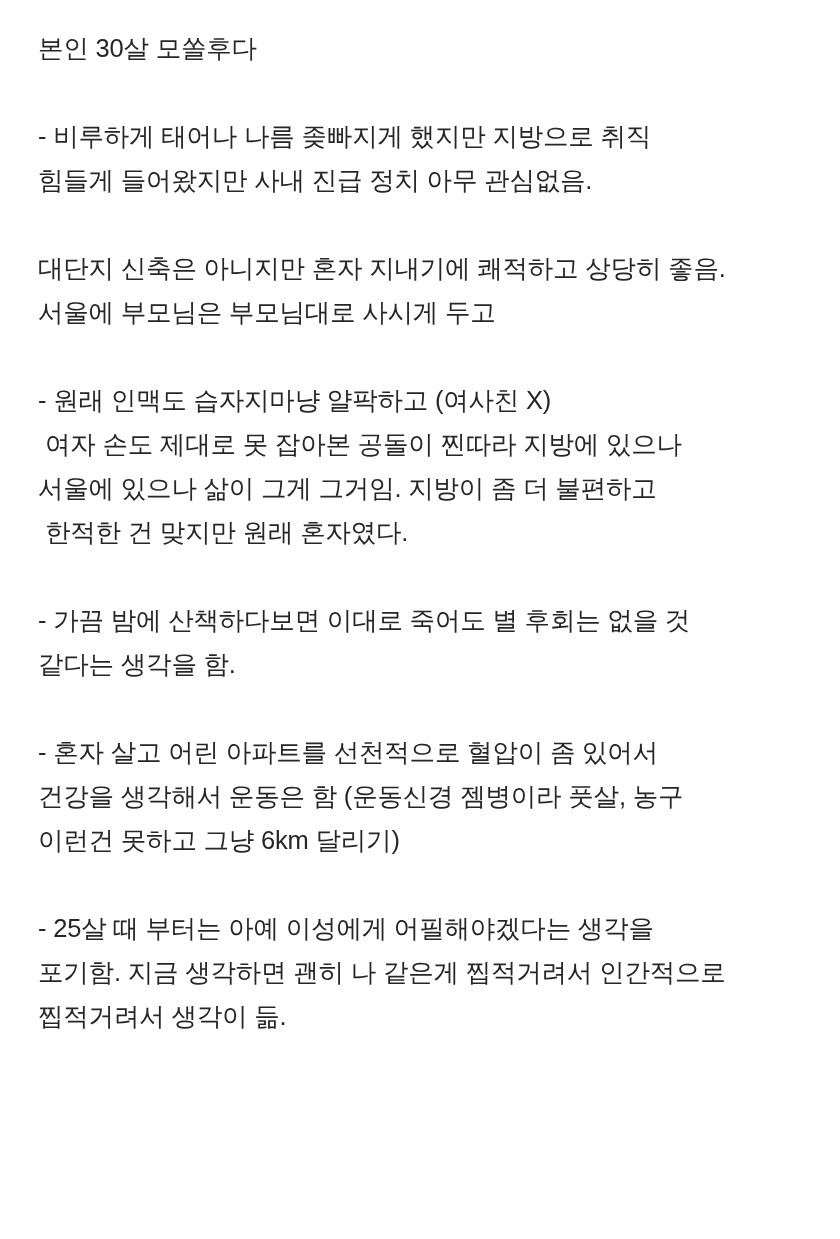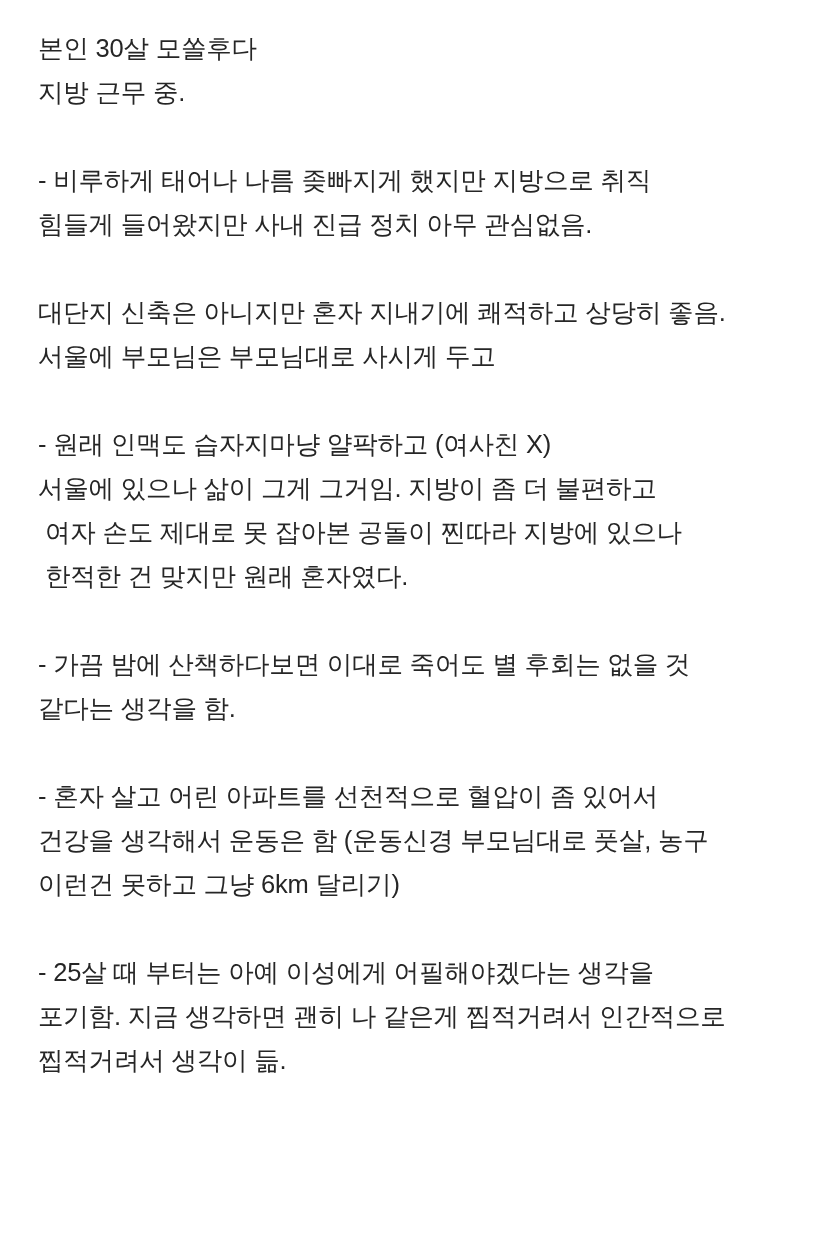--- a/index.html
+++ b/index.html
@@ -39,48 +39,47 @@
     white-space: pre-wrap;
   }
 </style>
 </head>
 <body style="background: rgb(255, 255, 255);">
 
 <div class="page">
   <div class="post-body" id="post-body" style="color: rgb(38, 38, 38);">
       <div class="para">
         <span class="line">본인 30살 모쏠후다</span>
-        <span class="line">지방 근무 중.</span>
       </div>
       <div class="spacer"></div>
       <div class="para">
         <span class="line">- 비루하게 태어나 나름 좆빠지게 했지만 지방으로 취직</span>
         <span class="line">힘들게 들어왔지만 사내 진급 정치 아무 관심없음.</span>
       </div>
       <div class="spacer"></div>
       <div class="para">
         <span class="line">대단지 신축은 아니지만 혼자 지내기에 쾌적하고 상당히 좋음.</span>
         <span class="line">서울에 부모님은 부모님대로 사시게 두고</span>
       </div>
       <div class="spacer"></div>
       <div class="para">
         <span class="line">- 원래 인맥도 습자지마냥 얄팍하고 (여사친 X)</span>
+        <span class="line"> 여자 손도 제대로 못 잡아본 공돌이 찐따라 지방에 있으나</span>
         <span class="line">서울에 있으나 삶이 그게 그거임. 지방이 좀 더 불편하고</span>
-        <span class="line"> 여자 손도 제대로 못 잡아본 공돌이 찐따라 지방에 있으나</span>
         <span class="line"> 한적한 건 맞지만 원래 혼자였다.</span>
       </div>
       <div class="spacer"></div>
       <div class="para">
         <span class="line">- 가끔 밤에 산책하다보면 이대로 죽어도 별 후회는 없을 것</span>
         <span class="line">같다는 생각을 함.</span>
       </div>
       <div class="spacer"></div>
       <div class="para">
         <span class="line">- 혼자 살고 어린 아파트를 선천적으로 혈압이 좀 있어서</span>
-        <span class="line">건강을 생각해서 운동은 함 (운동신경 부모님대로 풋살, 농구</span>
+        <span class="line">건강을 생각해서 운동은 함 (운동신경 젬병이라 풋살, 농구</span>
         <span class="line">이런건 못하고 그냥 6km 달리기)</span>
       </div>
       <div class="spacer"></div>
       <div class="para">
         <span class="line">- 25살 때 부터는 아예 이성에게 어필해야겠다는 생각을</span>
         <span class="line">포기함. 지금 생각하면 괜히 나 같은게 찝적거려서 인간적으로</span>
         <span class="line">찝적거려서 생각이 듦.</span>
       </div>
     </div>
 </div>

